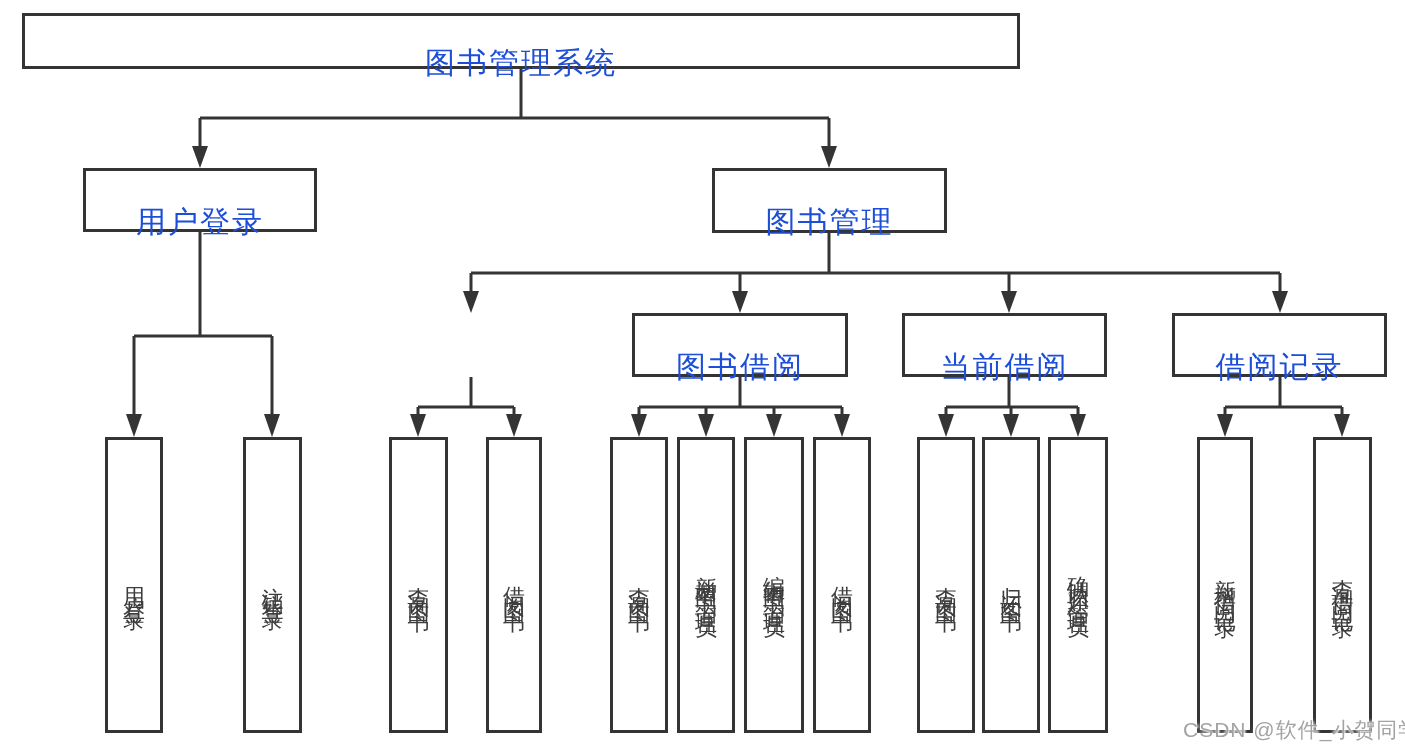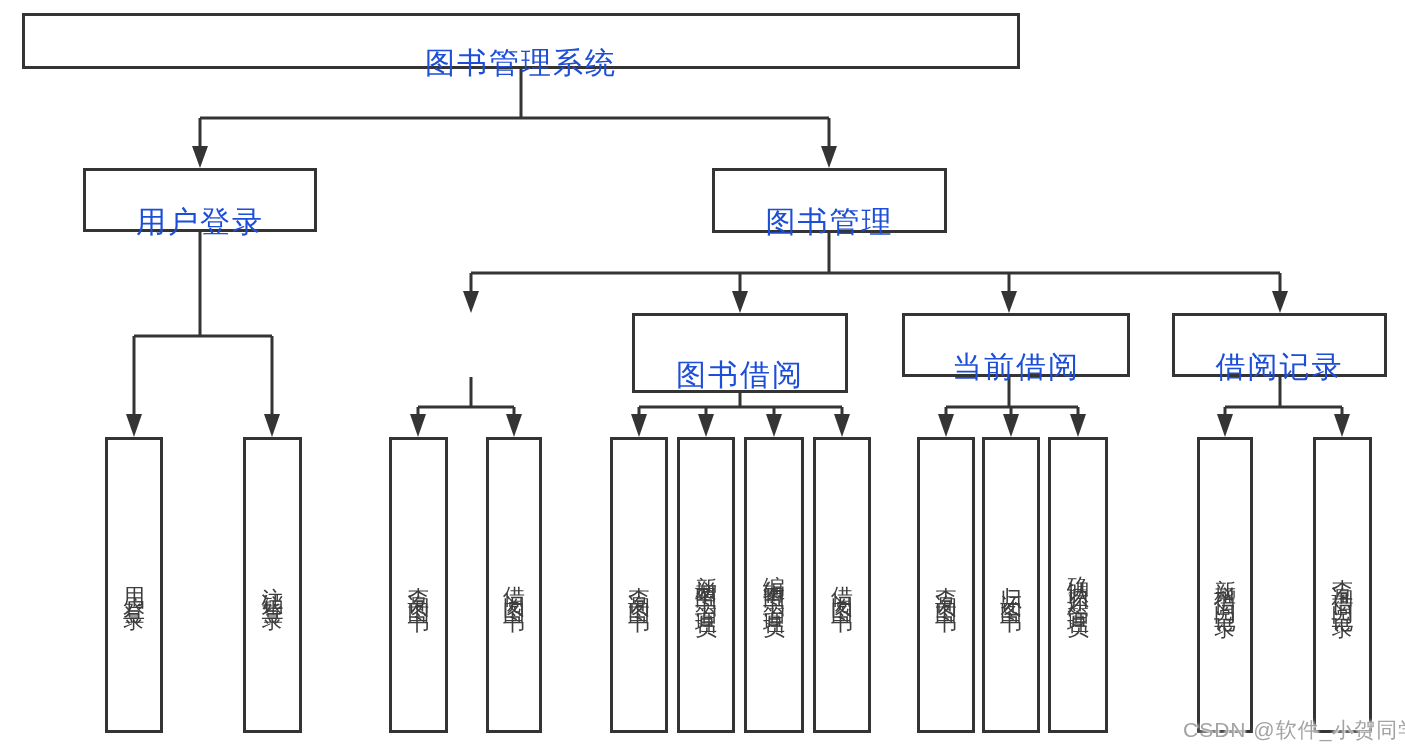--- a/index.html
+++ b/index.html
@@ -128,24 +128,24 @@
     <span class="lbl">图书管理系统</span>
   </div>
 
   <div class="node" style="left:83px; top:168px; width:234px; height:64px;">
     <span class="lbl">用户登录</span>
   </div>
   <div class="node" style="left:712px; top:168px; width:235px; height:65px;">
     <span class="lbl">图书管理</span>
   </div>
 
-  <div class="node" style="left:632px; top:313px; width:216px; height:80px;">
+  <div class="node" style="left:632px; top:313px; width:216px; height:64px;">
     <span class="lbl">图书借阅</span>
   </div>
-  <div class="node" style="left:902px; top:313px; width:228px; height:64px;">
+  <div class="node" style="left:902px; top:313px; width:205px; height:64px;">
     <span class="lbl">当前借阅</span>
   </div>
   <div class="node" style="left:1172px; top:313px; width:215px; height:64px;">
     <span class="lbl">借阅记录</span>
   </div>
 
   <div class="leaf" style="left:105px; width:58px;">
     <span class="vlbl">用户登录</span>
   </div>
   <div class="leaf" style="left:243px; width:59px;">

